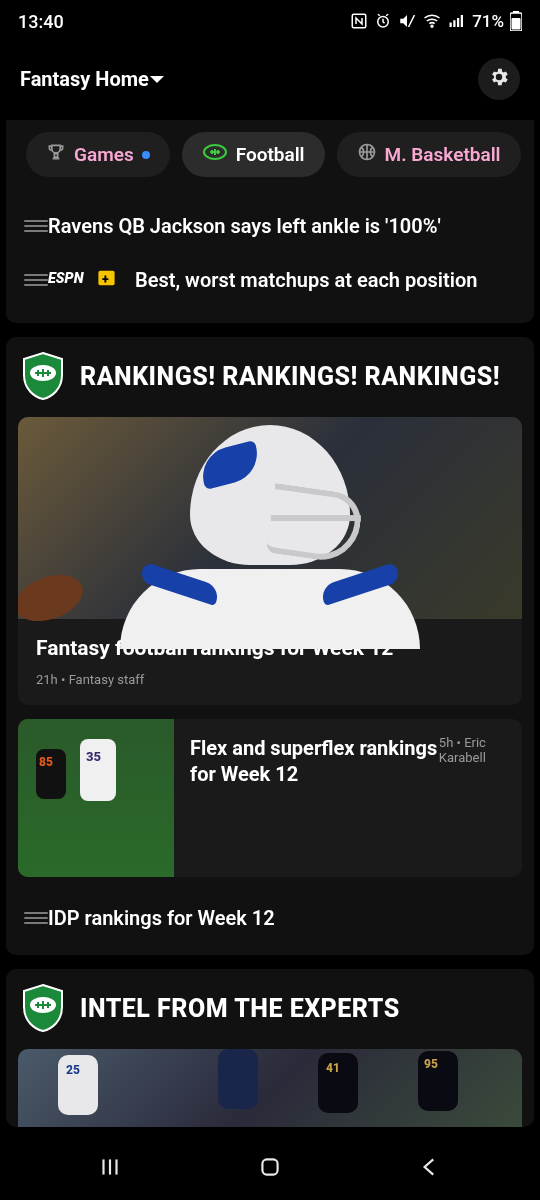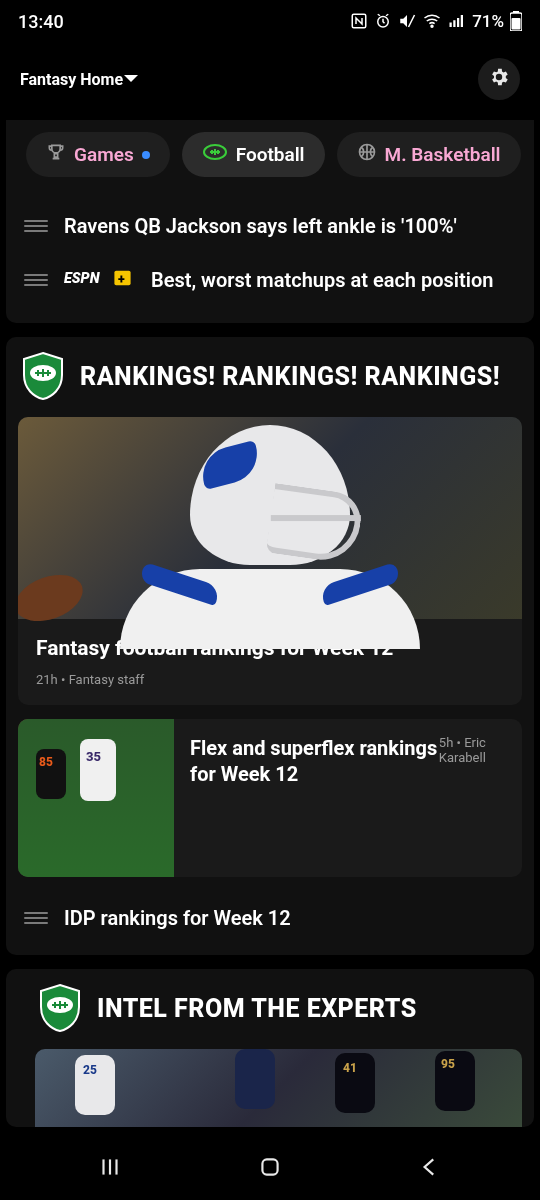--- a/index.html
+++ b/index.html
@@ -1,29 +1,29 @@
 <!DOCTYPE html>
 <html><head>
 <meta charset="utf-8">
 <style>
   * { margin: 0; padding: 0; box-sizing: border-box; font-family: -apple-system, BlinkMacSystemFont, "Segoe UI", Roboto, Helvetica, Arial, sans-serif; }
   html, body { width: 540px; height: 1200px; background: #000; color: #fff; overflow: hidden; }
   .status-bar { height: 42px; display: flex; align-items: center; justify-content: space-between; padding: 0 18px; font-size: 18px; font-weight: 500; background:#000; }
   .status-right { display: flex; align-items: center; gap: 6px; }
   .status-right svg { display:block; }
   .header { display: flex; align-items: center; justify-content: space-between; padding: 16px 20px 20px 20px; background:#000; }
-  .header-title { display: flex; align-items: center; font-size: 16px; font-weight: 700; }
+  .header-title { display: flex; align-items: center; font-size: 20px; font-weight: 700; }
   .gear-btn { width: 42px; height: 42px; border-radius: 50%; background: #1c1c1c; display: flex; align-items: center; justify-content: center; }
   .content { height: calc(1200px - 42px - 70px - 62px); overflow: hidden; background:#000; }
   .pills { display: flex; gap: 12px; padding: 12px 20px 18px 20px; background:#111; border-top-left-radius:10px; border-top-right-radius:10px; margin: 0 6px; }
   .pill { display: flex; align-items: center; gap: 8px; padding: 10px 20px; border-radius: 24px; background: #1f1f1f; color: #f9a8d4; font-size: 19px; font-weight: 600; white-space: nowrap; }
   .pill.active { background: #2c2c2c; color: #fff; }
   .pill .dot { width: 8px; height: 8px; border-radius: 50%; background: #3a8cff; }
   .section { background: #111; margin: 0 6px 14px 6px; border-radius: 10px; padding-bottom: 10px; }
-  .news-list .row { display:flex; align-items:center; gap:16px; padding: 14px 18px; }
+  .news-list .row { display:flex; align-items:center; gap:0; padding: 14px 18px; }
   .news-list .ham { display:flex; flex-direction:column; gap:3px; width:24px; flex-shrink:0; }
   .news-list .ham span{ height:2px; background:#7a7a7a; border-radius:1px; }
   .news-list .headline { font-size: 20px; font-weight: 600; color:#fff; line-height:1.3; }
   .espnplus { display:inline-flex; align-items:center; margin-right:10px; }
   .section-header { display:flex; align-items:center; gap:14px; padding: 14px 14px 16px 14px; }
   .section-title { font-size: 25px; font-weight: 800; letter-spacing: 0.5px; color:#fff; }
   .shield { width:46px; height:50px; flex-shrink:0; }
   .card { background:#1a1a1a; border-radius:10px; margin: 0 12px 14px 12px; overflow:hidden; }
   .card-hero { height: 202px; background: linear-gradient(135deg,#6b5a3a 0%, #2a2f3a 50%, #3a3a2a 100%); position:relative; }
   .card-body { padding: 16px 18px 18px 18px; }
@@ -249,21 +249,21 @@
       <div class="ham">
             <span></span>
             <span></span>
             <span></span>
           </div>
       <div class="headline">IDP rankings for Week 12</div>
     </div>
   </div>
 </div>
 
-<div class="section" style="padding-bottom:0;padding-left:17px;">
+<div class="section" style="padding-bottom:0;">
   <div class="section-header">
     <span class="shield">
       <svg width="46" height="50" viewBox="0 0 46 50">
             <path d="M23 2L42 8v16c0 14-10 22-19 24C14 46 4 38 4 24V8L23 2z" fill="#1a8a3a" stroke="#fff" stroke-width="2"></path>
             <ellipse cx="23" cy="22" rx="13" ry="8" fill="#fff"></ellipse>
             <path d="M15 22h16M18 19v6M23 18v8M28 19v6" stroke="#1a8a3a" stroke-width="2"></path>
           </svg>
     </span>
     <span class="section-title">INTEL FROM THE EXPERTS</span>
   </div>

